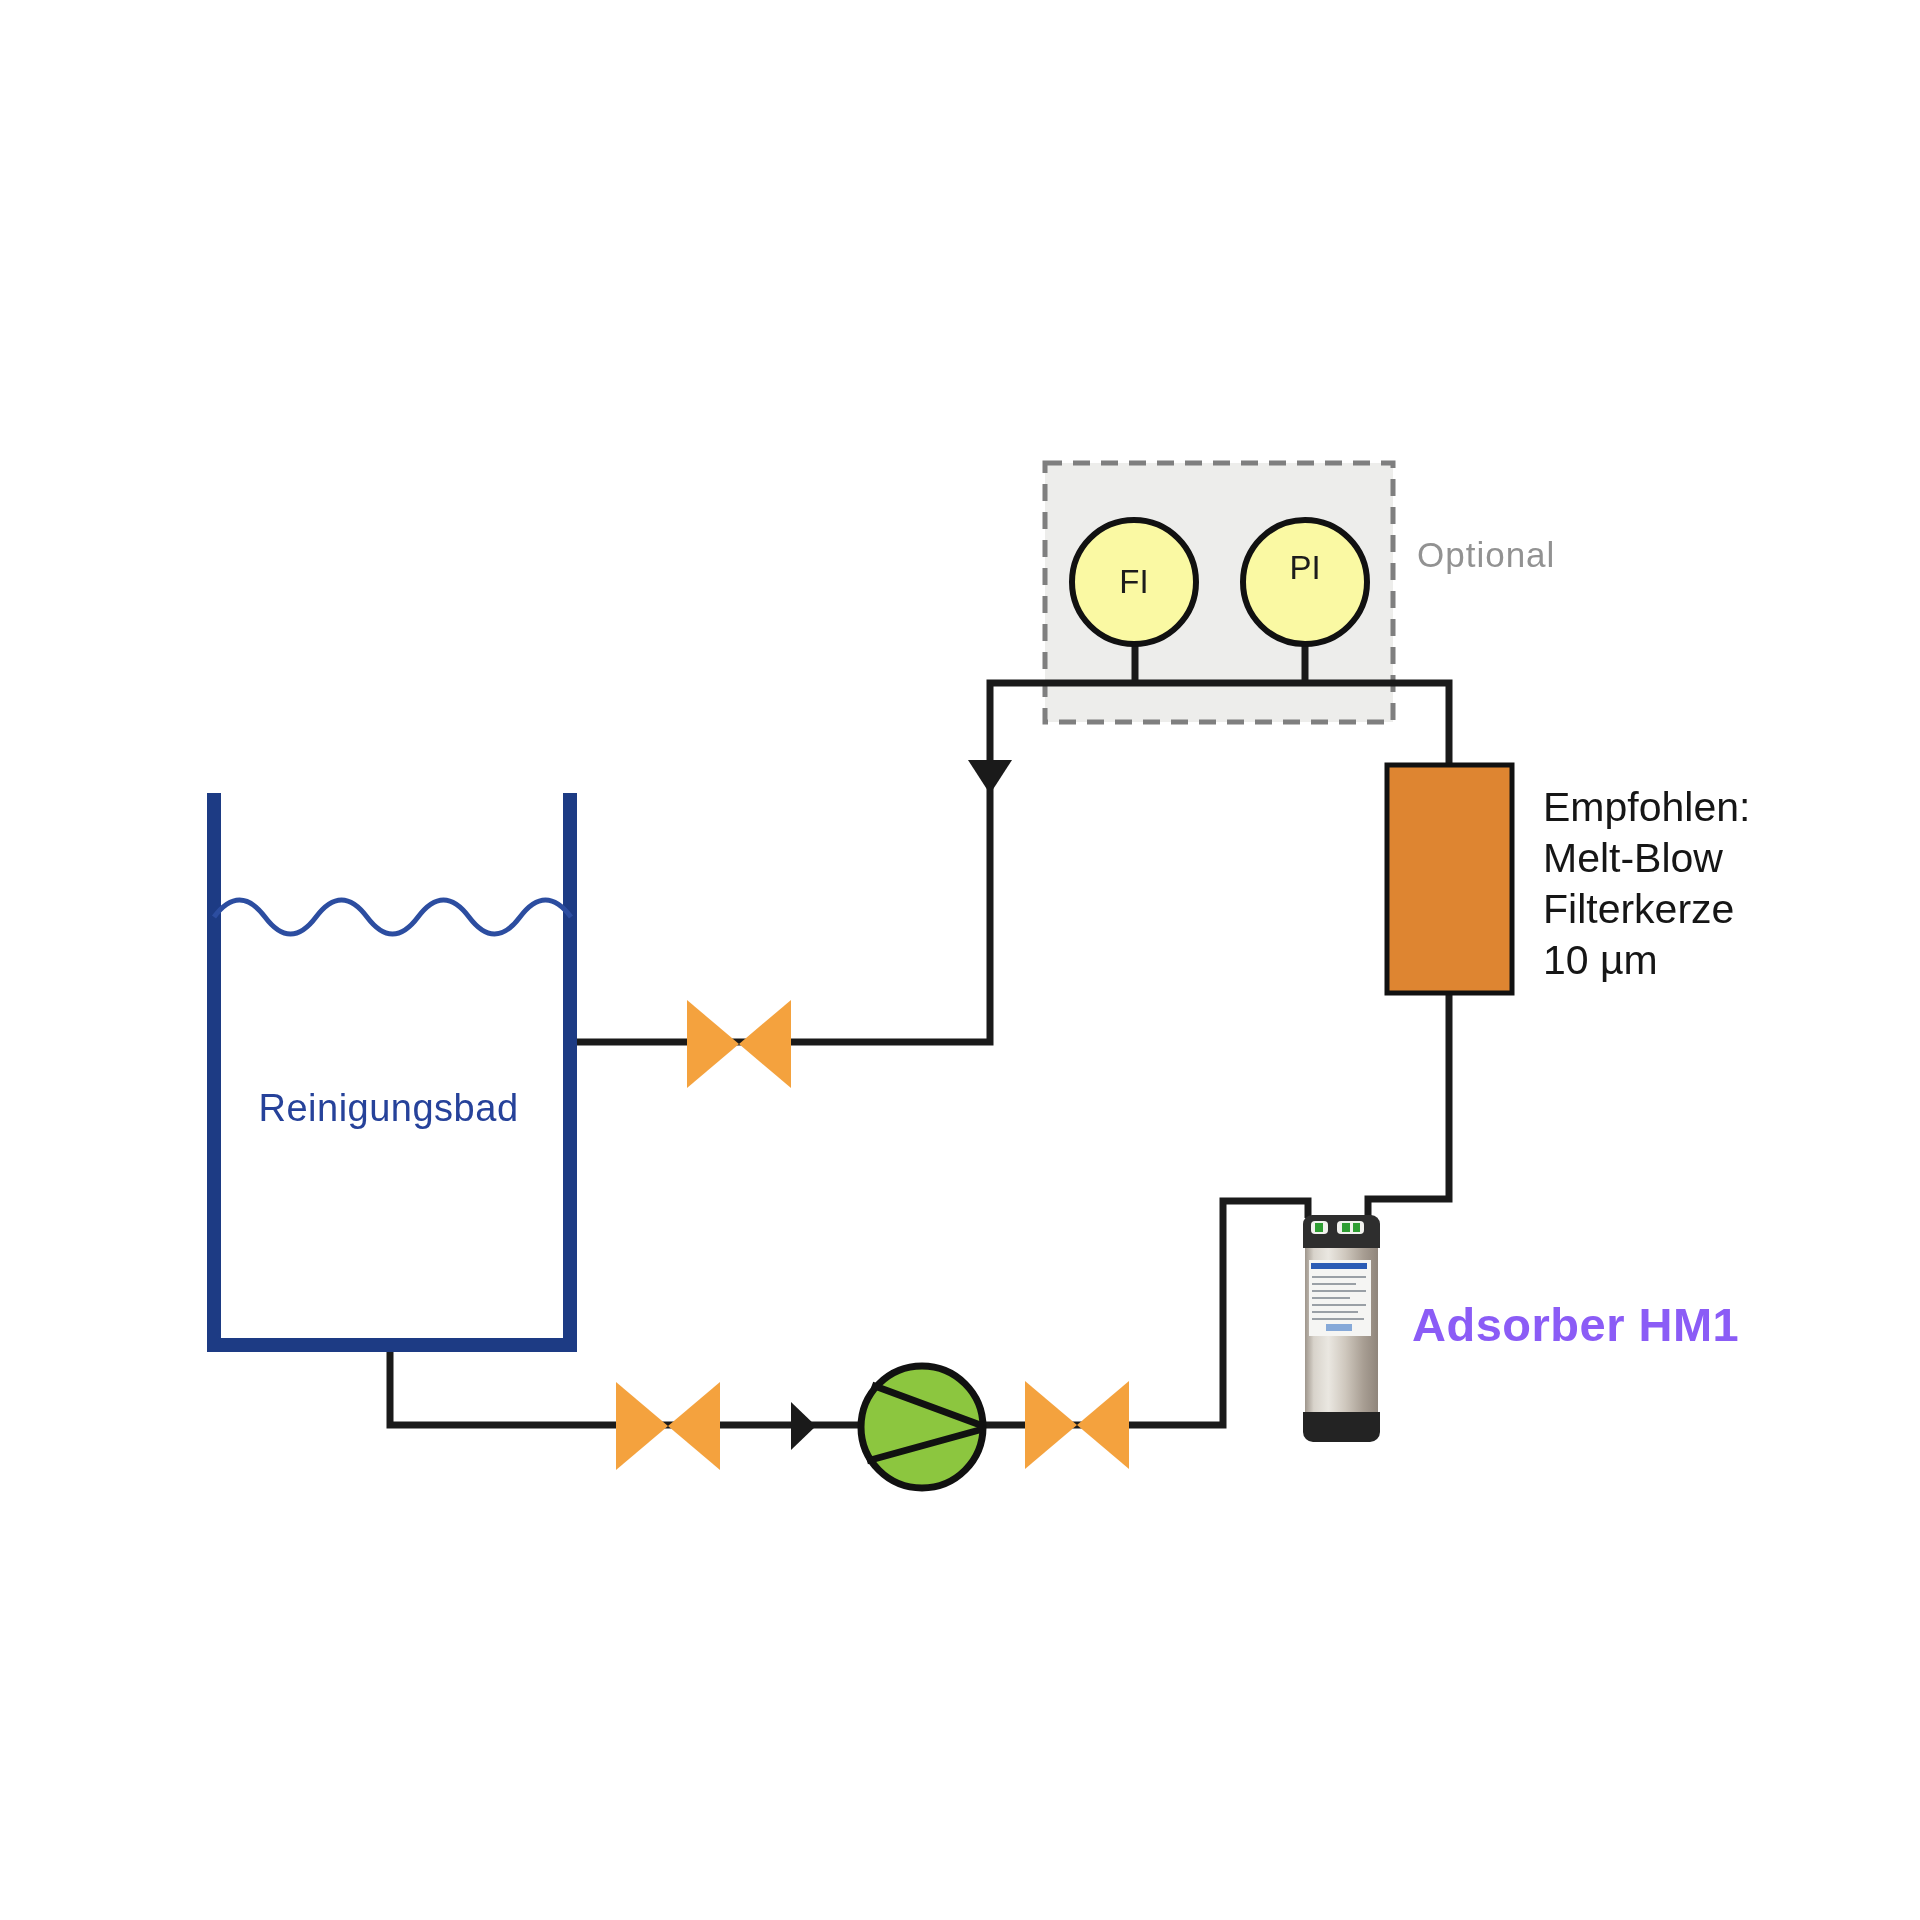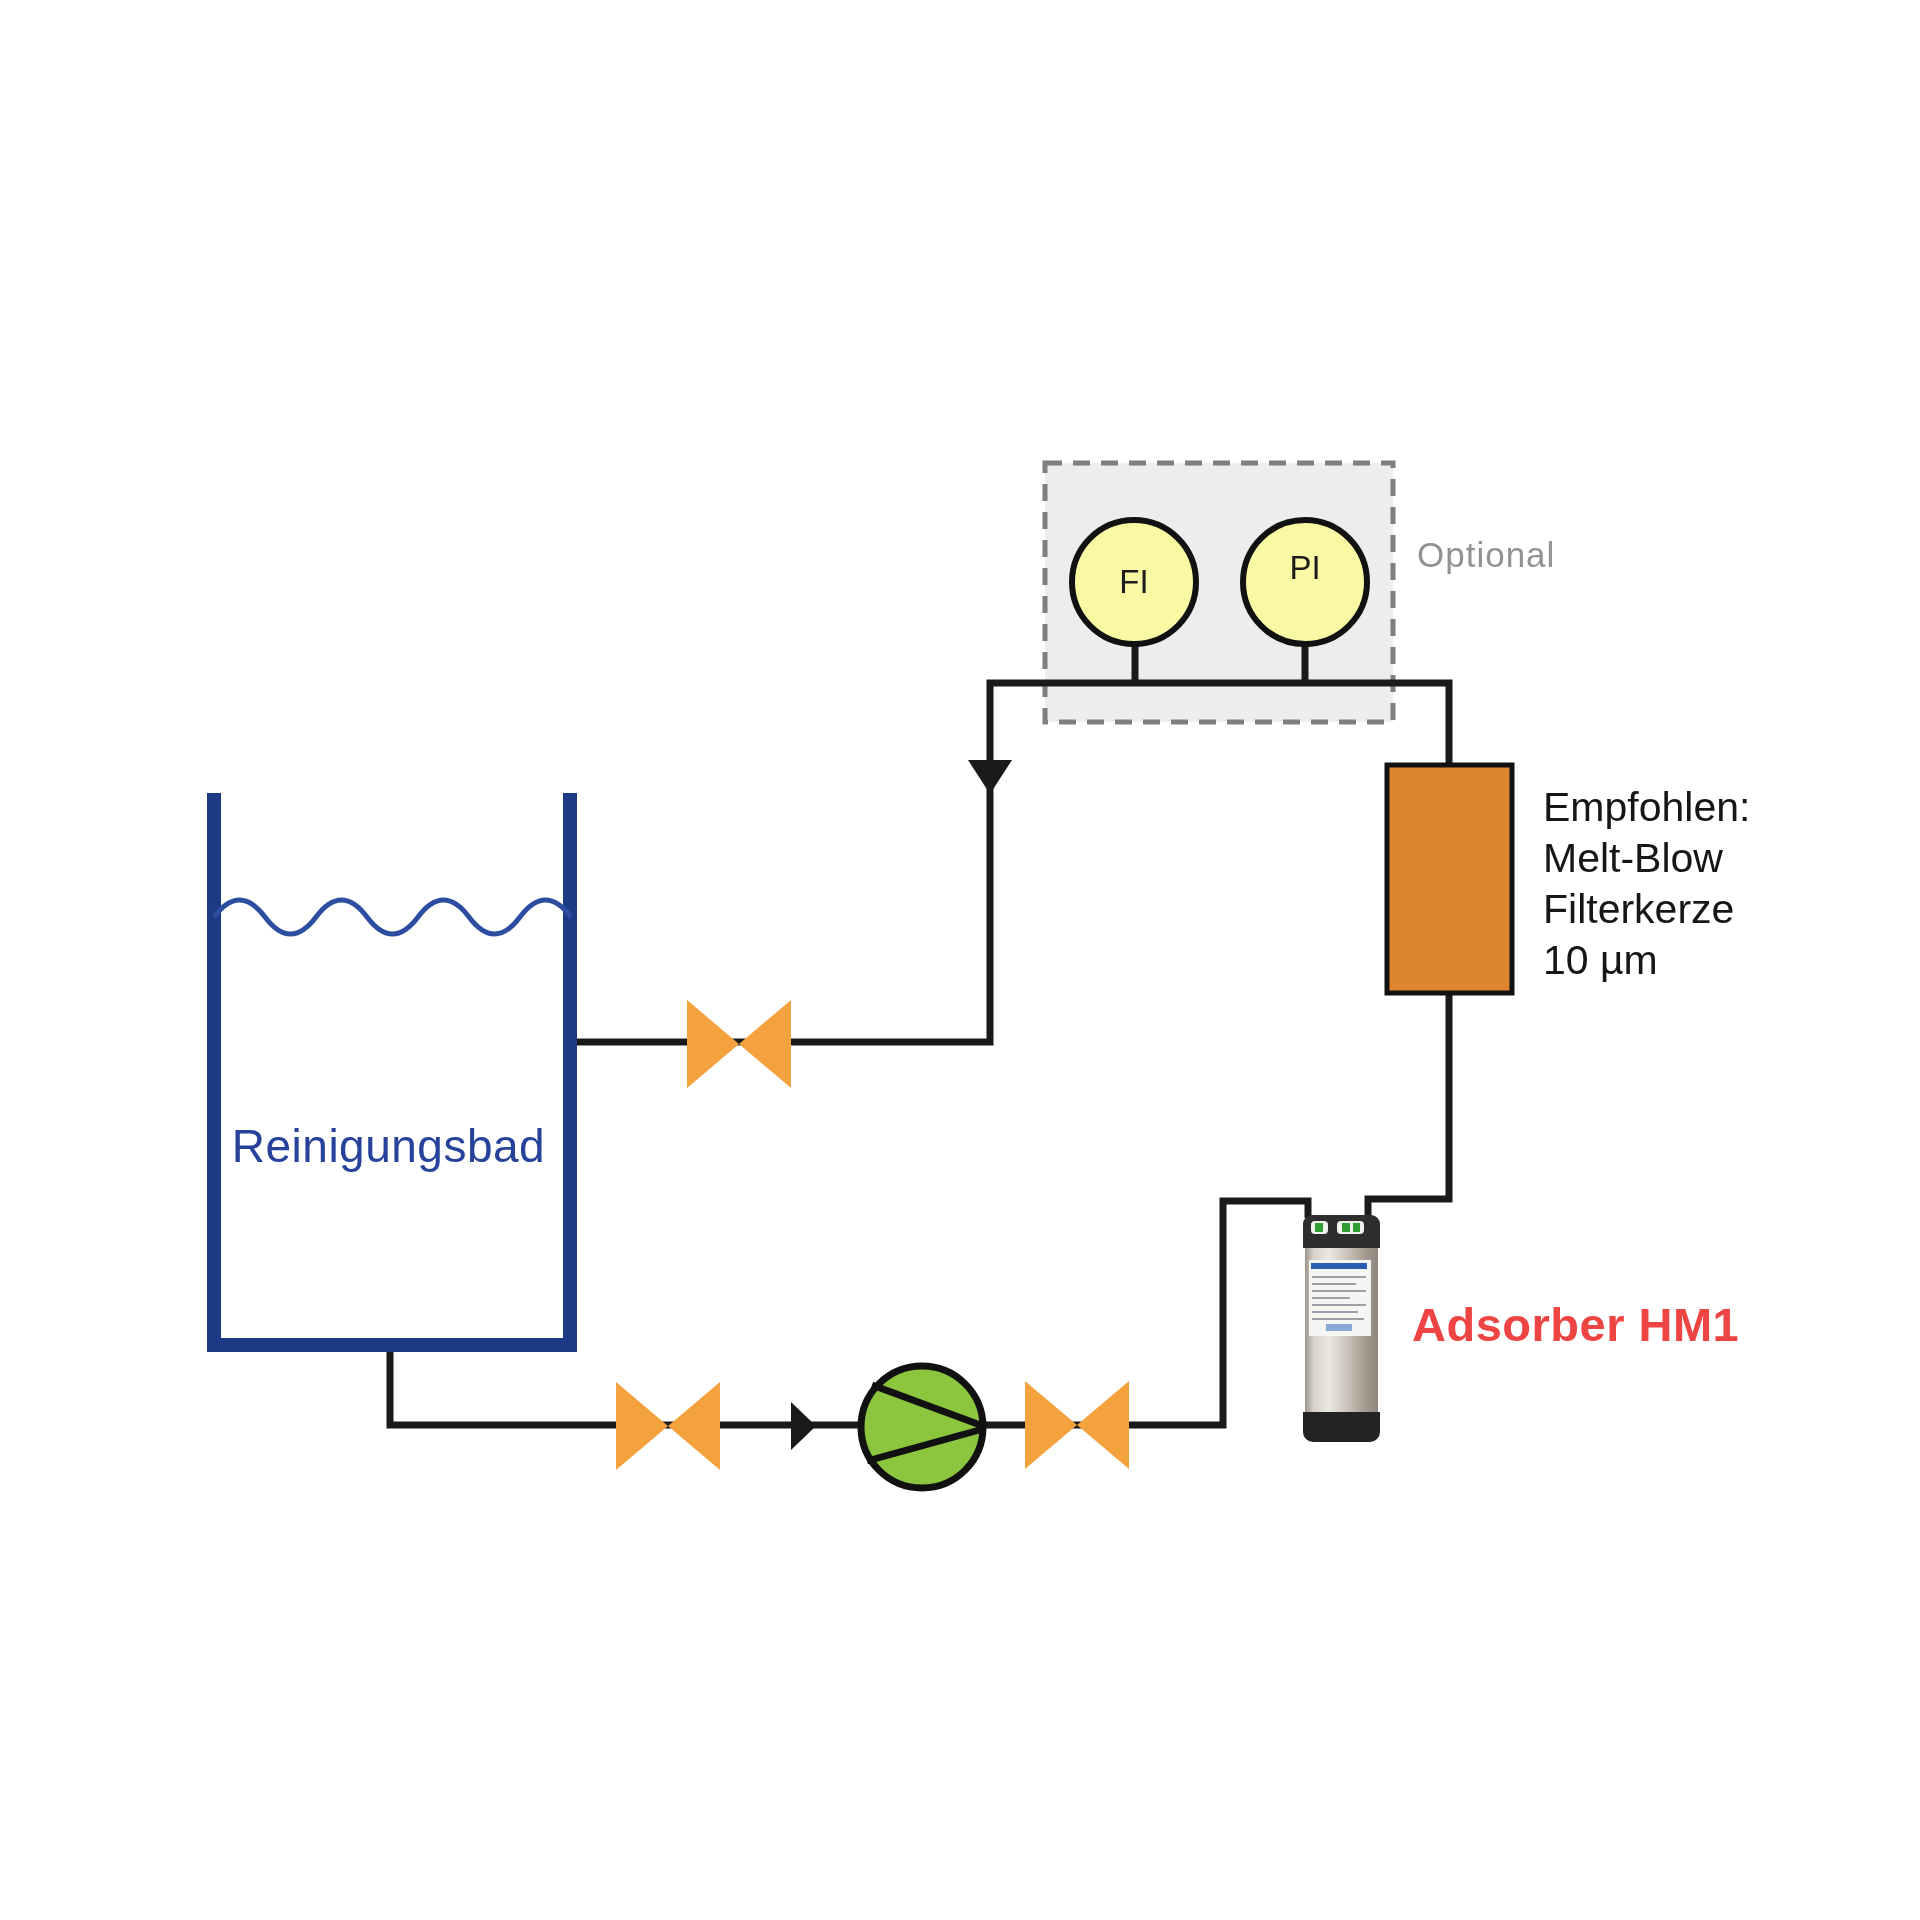--- a/index.html
+++ b/index.html
@@ -8,40 +8,40 @@
     width:1920px;height:1920px;
     background:#ffffff;
     overflow:hidden;
     font-family:"Liberation Sans", sans-serif;
   }
   .stage svg{position:absolute;left:0;top:0;}
   .lbl{position:absolute;white-space:nowrap;}
   .tank-label{
     left:207px;top:1087px;width:363px;
     text-align:center;
-    font-size:46px;color:#26429A;letter-spacing:0.5px;margin-top:32px;
+    font-size:38px;color:#26429A;letter-spacing:0.5px;
   }
   .instr-label{
     width:124px;height:56px;line-height:56px;
     text-align:center;font-size:33px;color:#1c1c1c;
   }
   .fi-label{left:1072px;top:554px;}
   .pi-label{left:1243px;top:540px;}
   .optional-label{
     left:1417px;top:535px;
     font-size:35px;color:#929292;letter-spacing:1px;
   }
   .filter-note{
     position:absolute;left:1543px;top:776px;
     font-size:41px;line-height:51px;color:#161616;margin-top:6px;
   }
   .filter-note span{display:block;}
   .adsorber-label{
     left:1412px;top:1297px;
-    font-size:47px;font-weight:bold;color:#ef4444;letter-spacing:0.5px;
+    font-size:47px;font-weight:bold;color:#8b5cf6;letter-spacing:0.5px;
   }
 </style>
 </head>
 <body>
 
 <div class="stage">
 
   <svg width="1920" height="1920" viewBox="0 0 1920 1920">
     <defs>
       <linearGradient id="steel" x1="0" y1="0" x2="1" y2="0">

